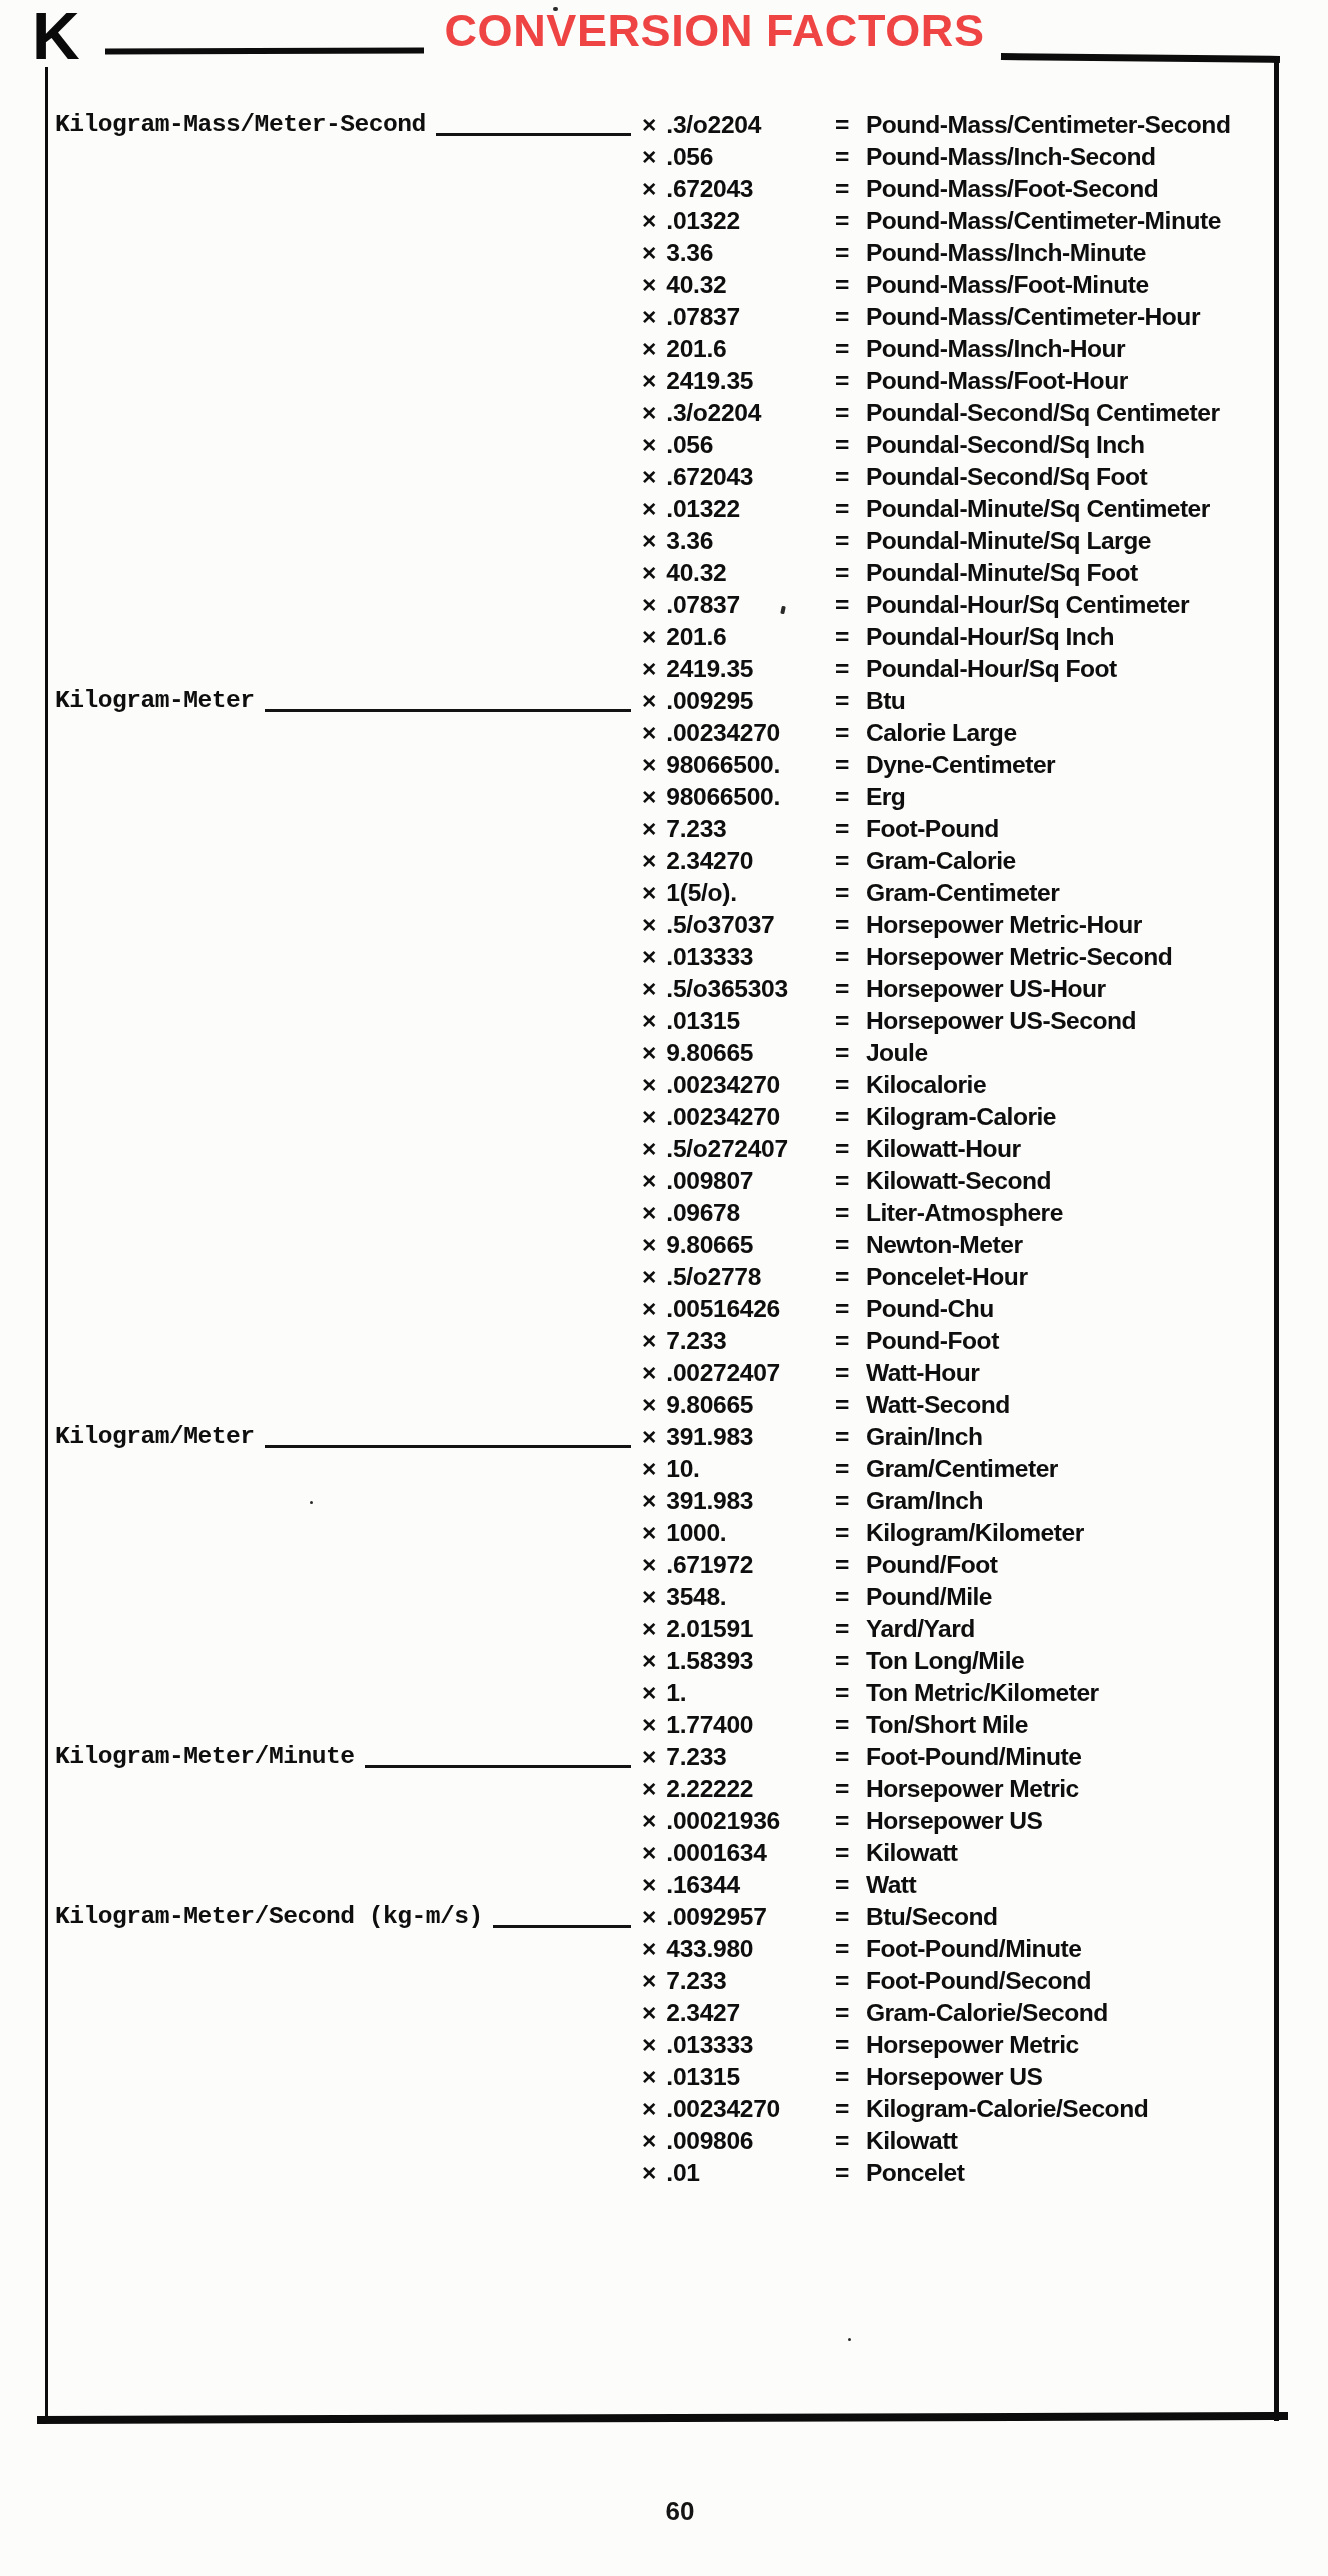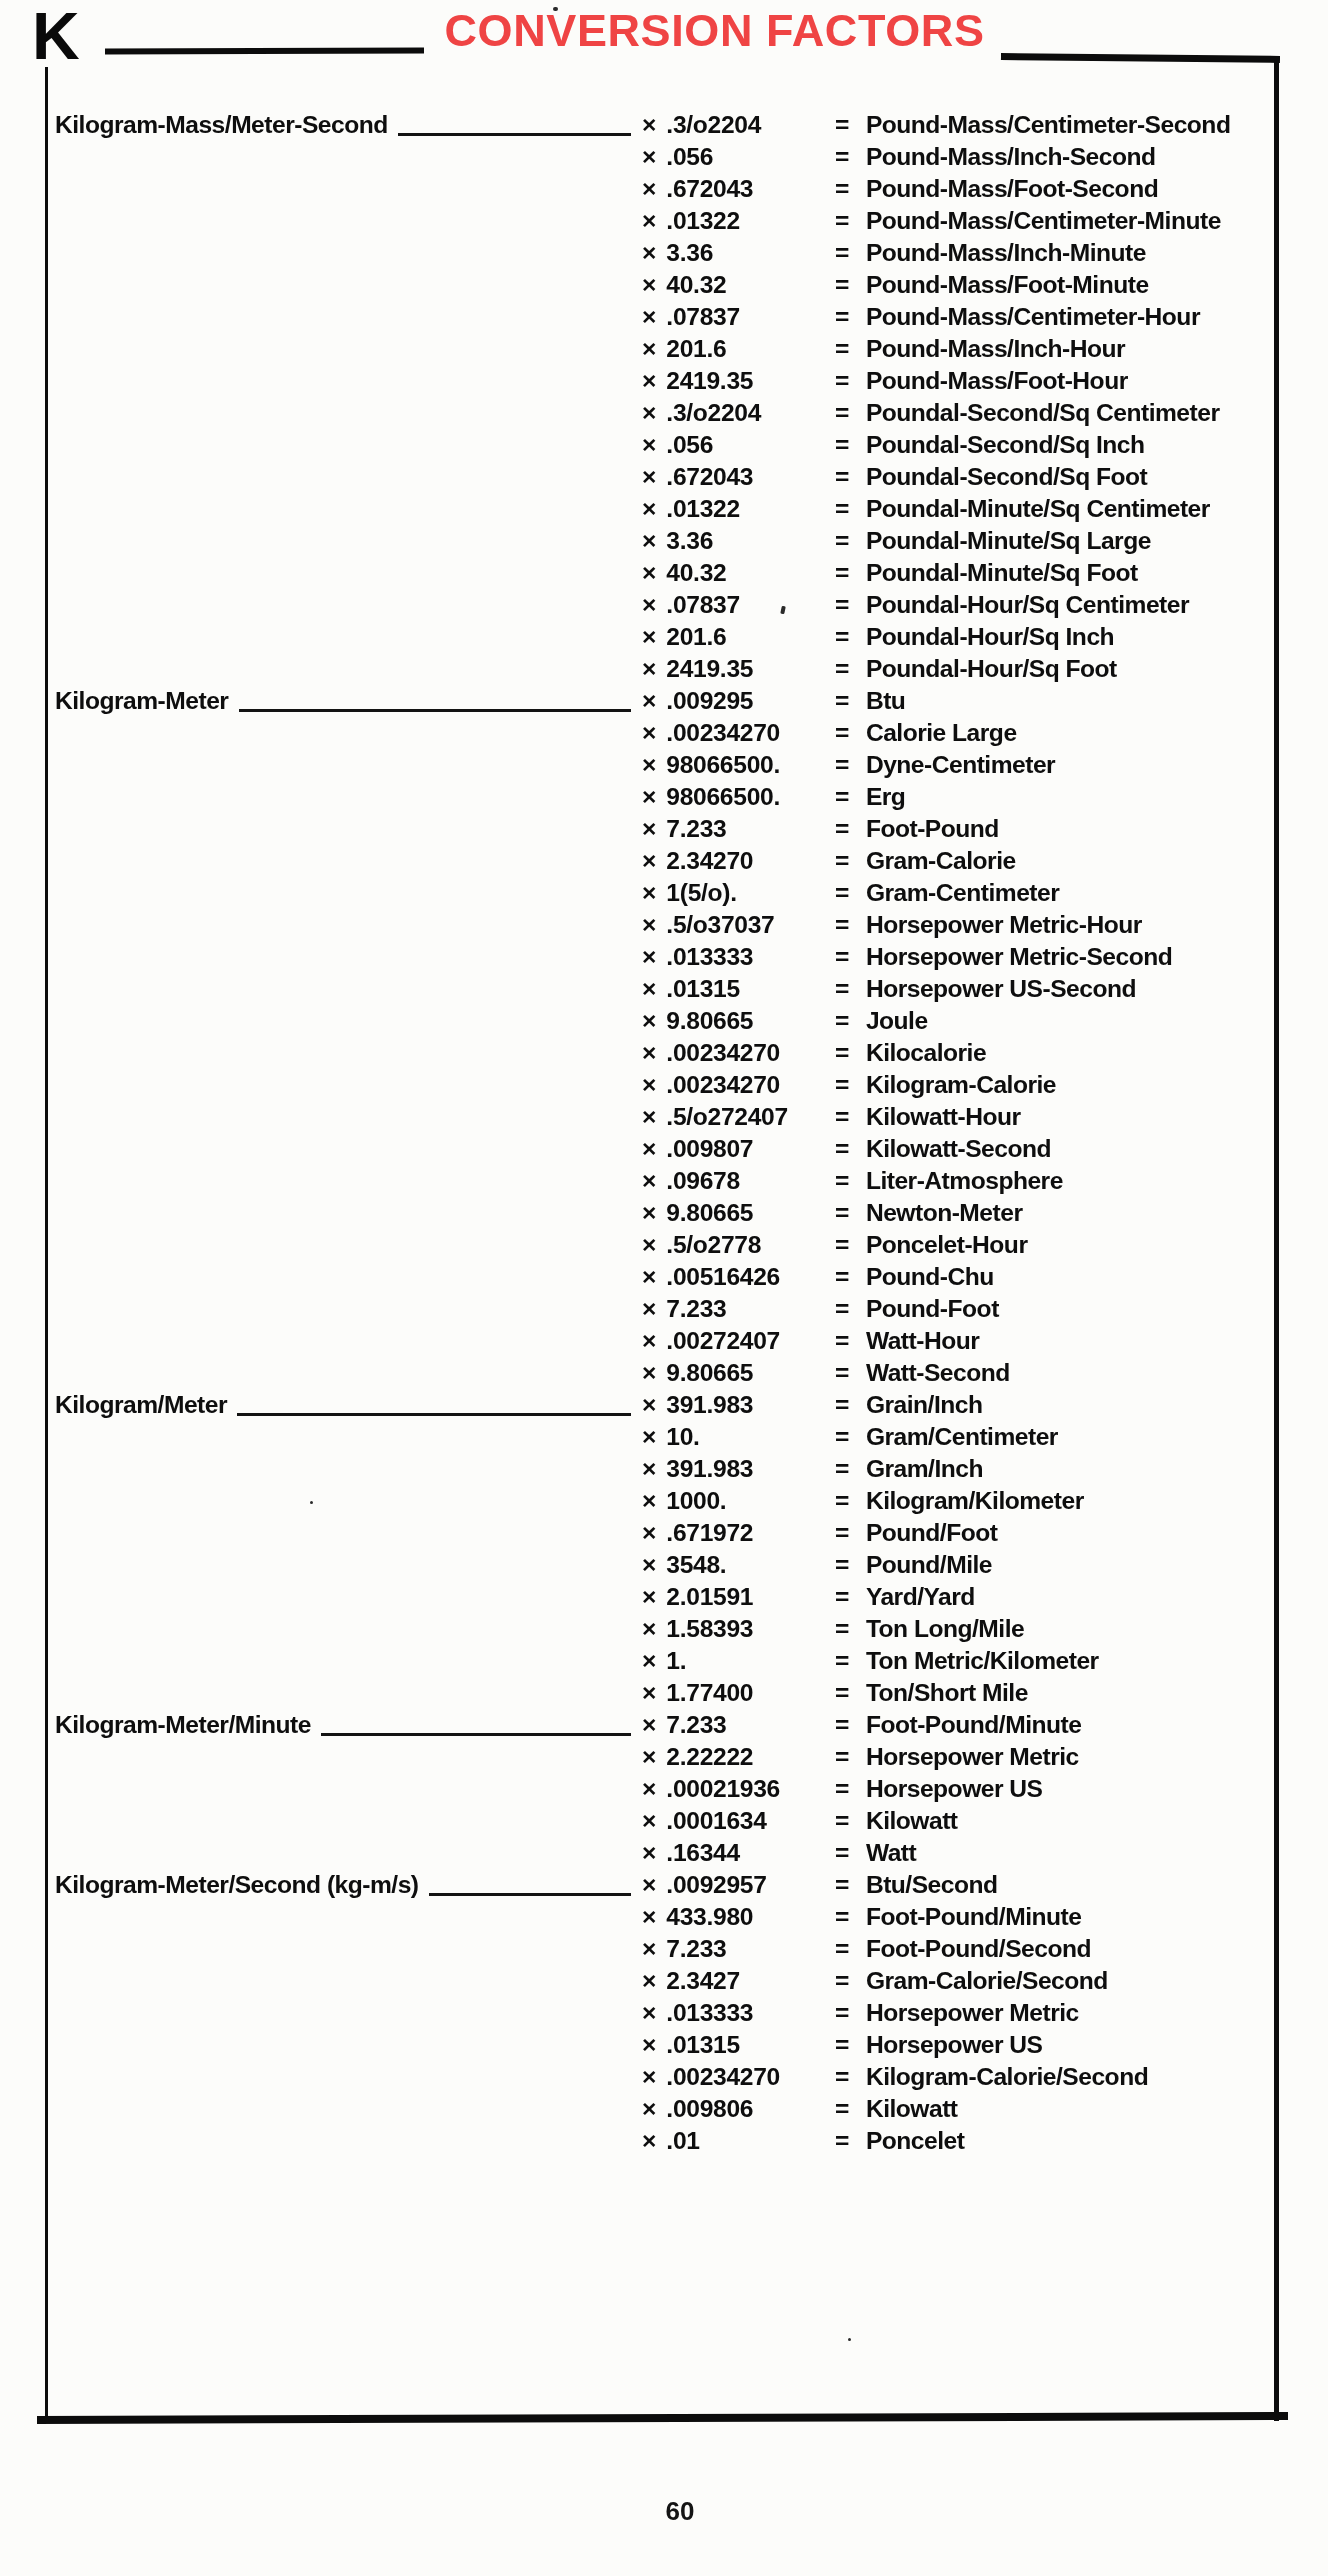--- a/index.html
+++ b/index.html
@@ -27,21 +27,21 @@
   .rule-title-left{left:105px;top:48px;width:319px;height:5.8px;transform:rotate(-0.15deg);}
   .rule-title-right{left:1001px;top:53px;width:279px;height:6.5px;transform:rotate(0.6deg);transform-origin:left center;}
   
   .border-left{left:45px;top:67px;width:3.2px;height:2354px;}
   .border-right{left:1274px;top:58px;width:5.2px;height:2363px;}
   .border-bottom{left:37px;top:2414px;width:1251px;height:8.4px;transform:rotate(-0.18deg);}
   
   .table{position:absolute;left:55px;top:109px;width:1222px;}
   .row{position:relative;height:32px;line-height:32px;white-space:nowrap;}
   .cell-label{position:absolute;left:0;top:0;width:577px;height:32px;display:flex;}
-  .sec-label{font-size:24.6px;font-weight:700;letter-spacing:-0.5px;line-height:32px;}
+  .sec-label{font-size:24.6px;font-weight:700;letter-spacing:-0.5px;line-height:32px;font-family:Liberation Mono, monospace;}
   .leader{flex:1;height:0;border-bottom:3.9px solid #131313;align-self:flex-end;margin:0 1.3px 5.2px 10.3px;}
   .cell-factor{position:absolute;left:587px;top:0;font-size:24.6px;font-weight:700;letter-spacing:-0.3px;}
   .cell-factor .fval{margin-left:10.3px;}
   .cell-result{position:absolute;left:780px;top:0;font-size:24.6px;font-weight:700;letter-spacing:-0.5px;}
   .cell-result .runit{margin-left:17px;}
   
   .page-number{
     position:absolute;left:0;top:2496px;width:1328px;
     text-align:center;font-size:26px;font-weight:700;color:#141414;margin-left:16px;
   }
@@ -204,20 +204,25 @@
         <div class="cell-factor"><span class="times">×</span><span class="fval">.5/o37037</span></div>
         <div class="cell-result"><span class="eq">=</span><span class="runit">Horsepower Metric-Hour</span></div>
       </div>
       <div class="row">
         <div class="cell-label"></div>
         <div class="cell-factor"><span class="times">×</span><span class="fval">.013333</span></div>
         <div class="cell-result"><span class="eq">=</span><span class="runit">Horsepower Metric-Second</span></div>
       </div>
       <div class="row">
         <div class="cell-label"></div>
+        <div class="cell-factor"><span class="times">×</span><span class="fval">.5/o365303</span></div>
+        <div class="cell-result"><span class="eq">=</span><span class="runit">Horsepower US-Hour</span></div>
+      </div>
+      <div class="row">
+        <div class="cell-label"></div>
         <div class="cell-factor"><span class="times">×</span><span class="fval">.01315</span></div>
         <div class="cell-result"><span class="eq">=</span><span class="runit">Horsepower US-Second</span></div>
       </div>
       <div class="row">
         <div class="cell-label"></div>
         <div class="cell-factor"><span class="times">×</span><span class="fval">9.80665</span></div>
         <div class="cell-result"><span class="eq">=</span><span class="runit">Joule</span></div>
       </div>
       <div class="row">
         <div class="cell-label"></div>

